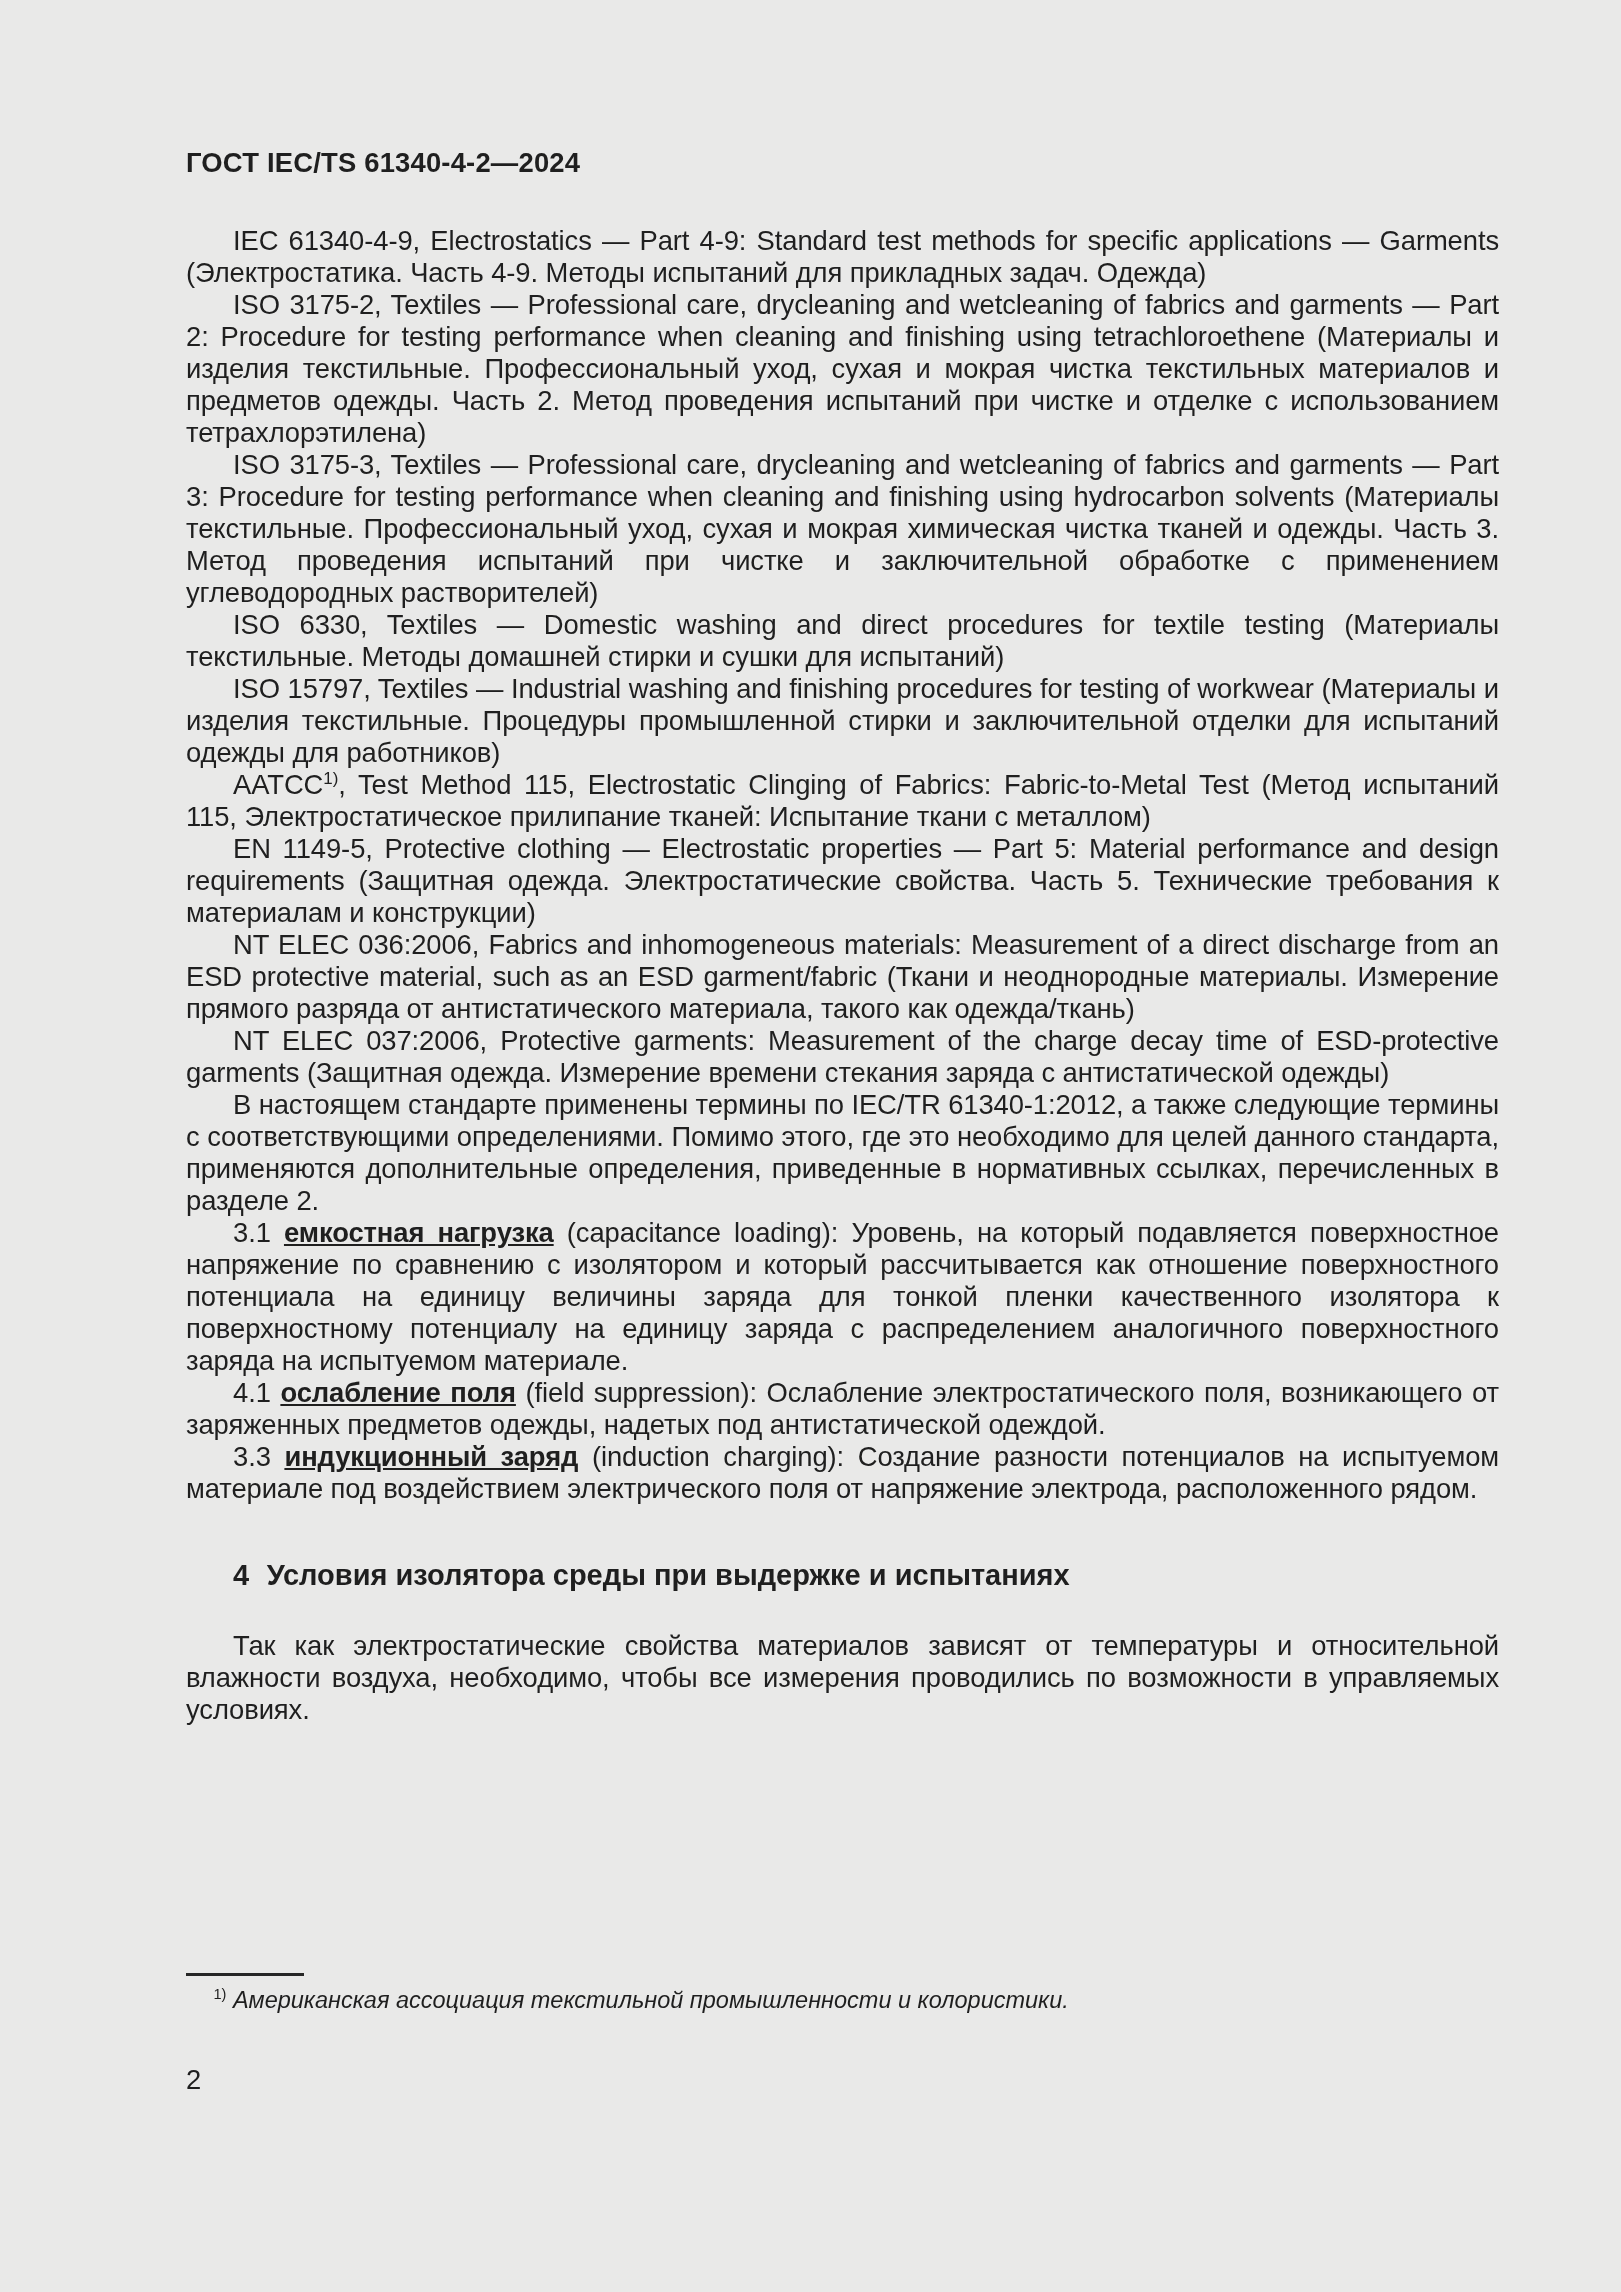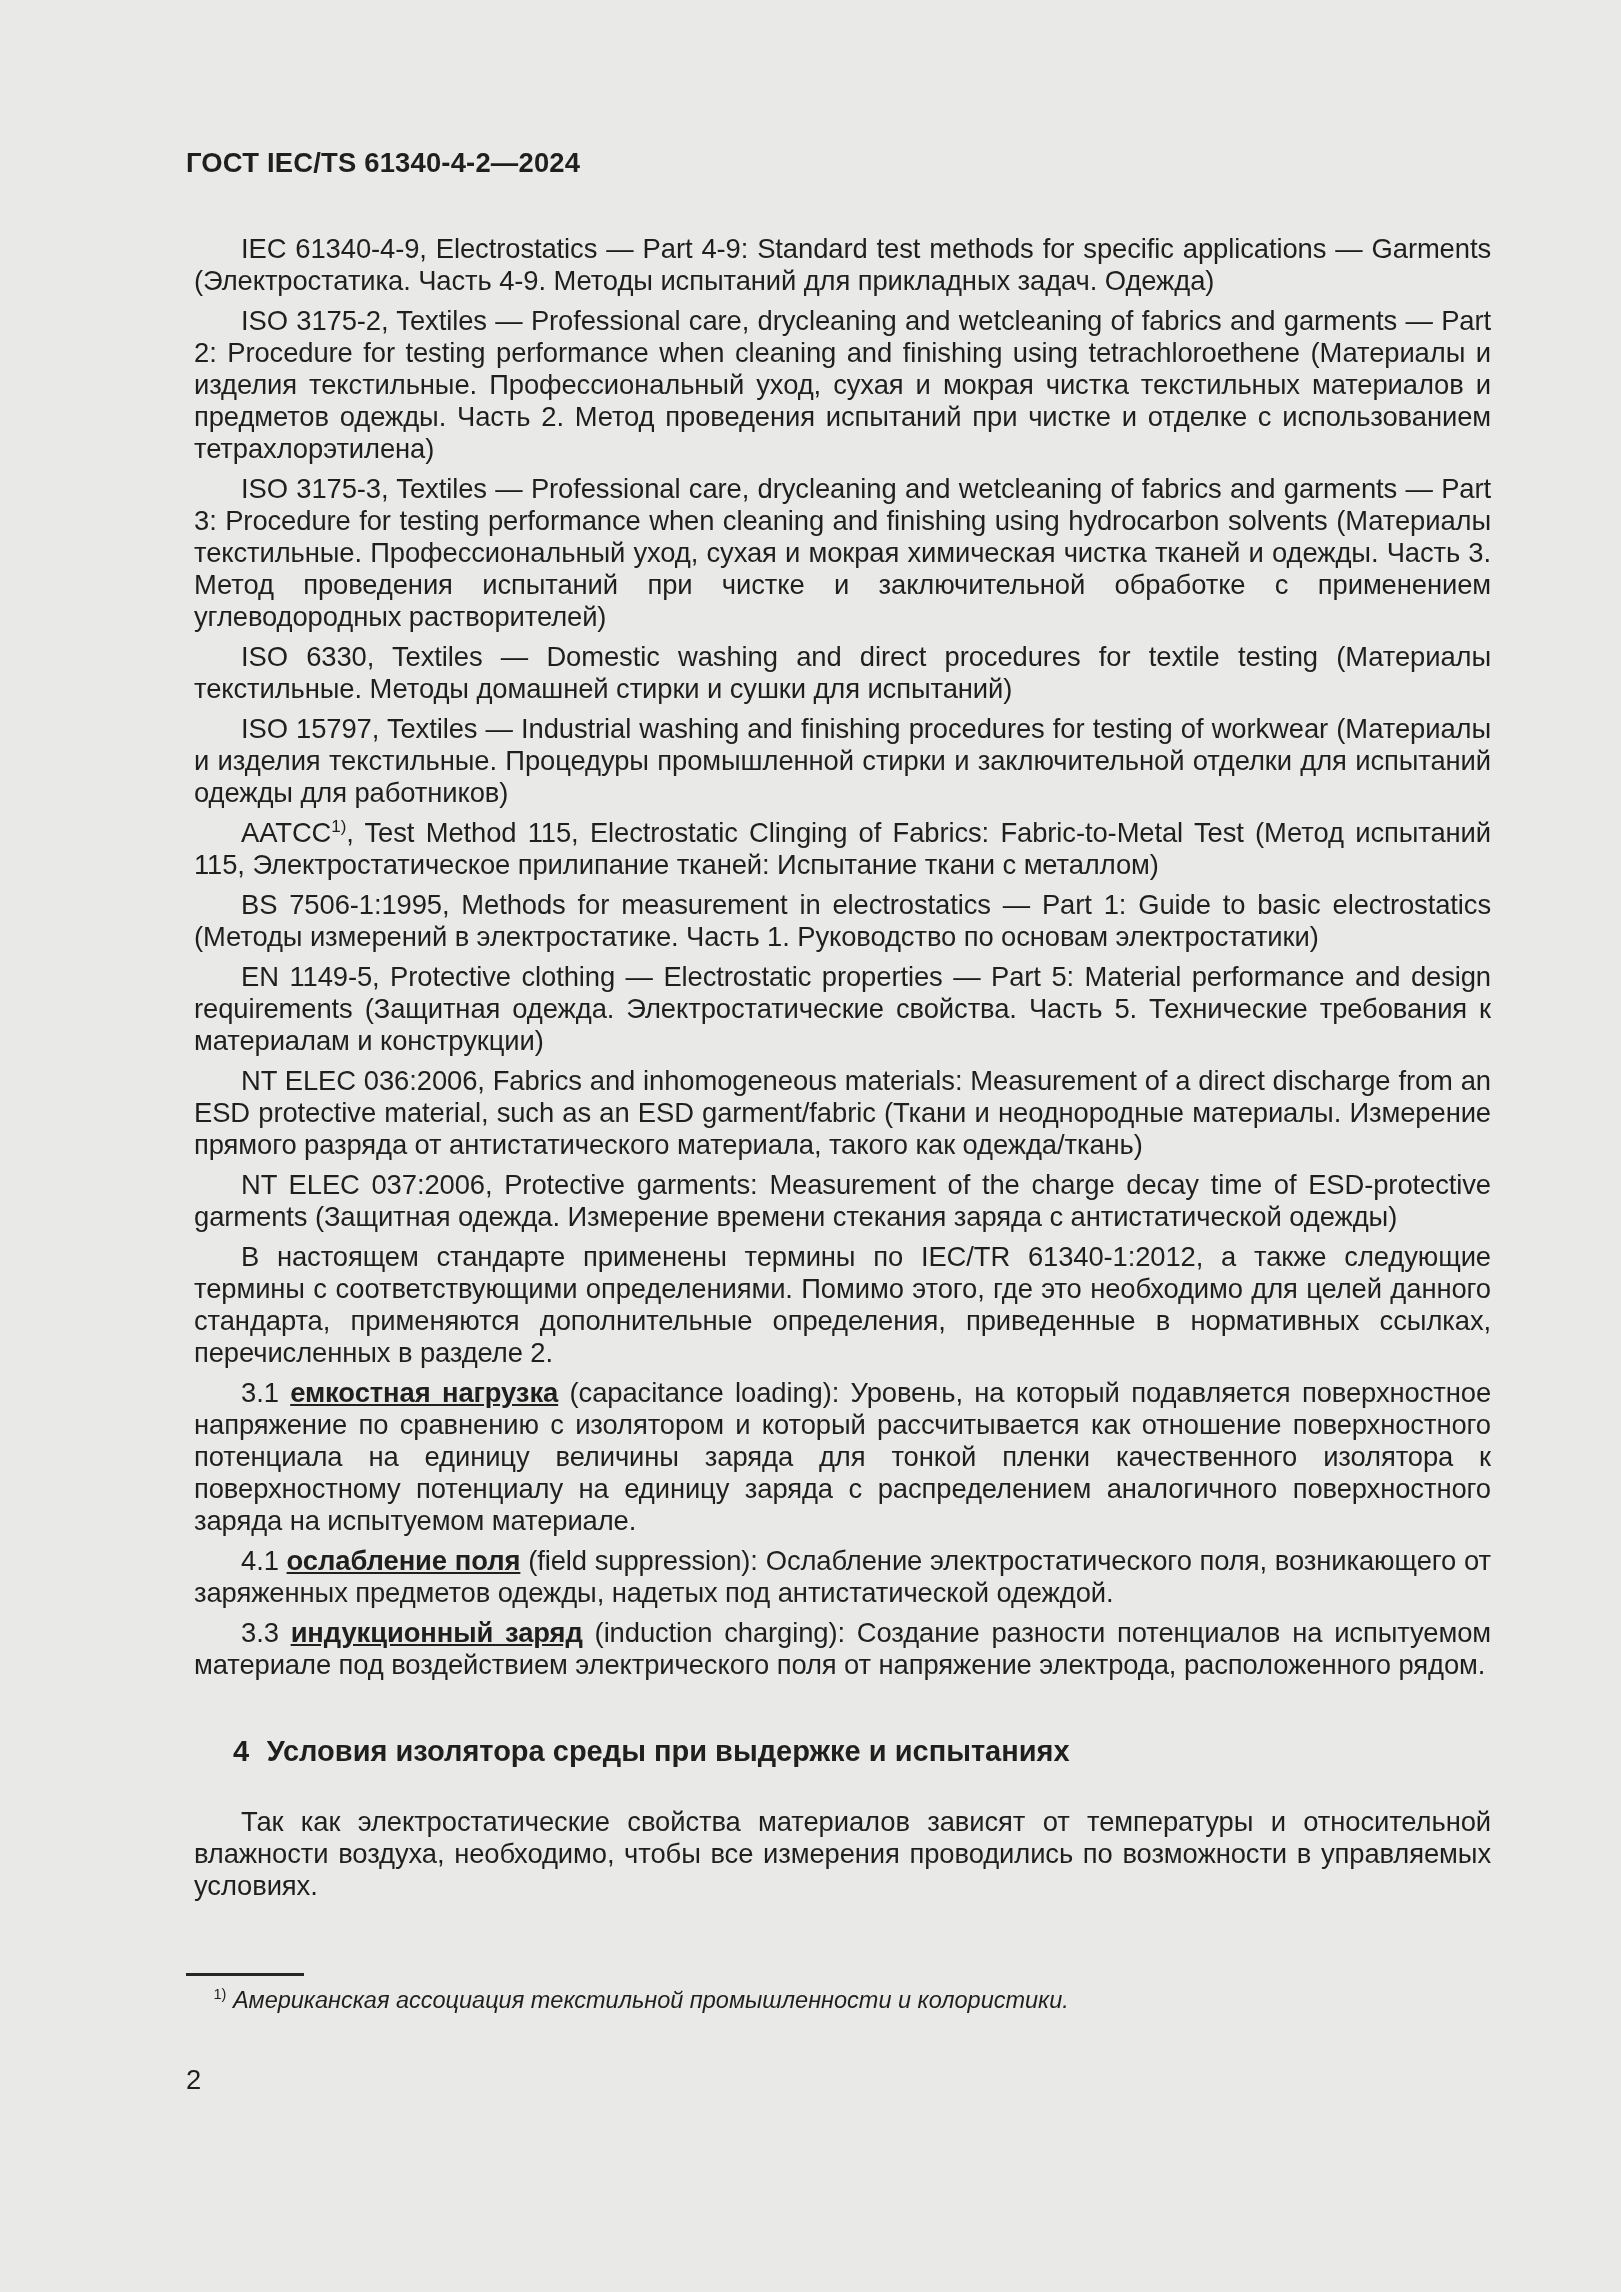--- a/index.html
+++ b/index.html
@@ -24,21 +24,21 @@
     position: absolute;
     left: 186px;
     top: 225px;
     width: 1313px;
     font-size: 27.4px;
     line-height: 32px;
     text-align: justify;
     letter-spacing: -0.1px;
   }
   .content p {
-    margin: 8px;
+    margin: 0;
     text-indent: 47px;
   }
   h2 {
     font-size: 29px;
     line-height: 35px;
     font-weight: bold;
     margin: 53px 0 37px 0;
     padding-left: 47px;
     text-align: left;
     letter-spacing: 0;
@@ -81,21 +81,20 @@
 <div class="content">
 
   <p>IEC 61340-4-9, Electrostatics — Part 4-9: Standard test methods for specific applications — Garments (Электростатика. Часть 4-9. Методы испытаний для прикладных задач. Одежда)</p>
   <p>ISO 3175-2, Textiles — Professional care, drycleaning and wetcleaning of fabrics and garments — Part 2: Procedure for testing performance when cleaning and finishing using tetrachloroethene (Материалы и изделия текстильные. Профессиональный уход, сухая и мокрая чистка текстильных материалов и предметов одежды. Часть 2. Метод проведения испытаний при чистке и отделке с использованием тетрахлорэтилена)</p>
   <p>ISO 3175-3, Textiles — Professional care, drycleaning and wetcleaning of fabrics and garments — Part 3: Procedure for testing performance when cleaning and finishing using hydrocarbon solvents (Материалы текстильные. Профессиональный уход, сухая и мокрая химическая чистка тканей и одежды. Часть 3. Метод проведения испытаний при чистке и заключительной обработке с применением углеводородных растворителей)</p>
   <p>ISO 6330, Textiles — Domestic washing and direct procedures for textile testing (Материалы текстильные. Методы домашней стирки и сушки для испытаний)</p>
   <p>ISO 15797, Textiles — Industrial washing and finishing procedures for testing of workwear (Материалы и изделия текстильные. Процедуры промышленной стирки и заключительной отделки для испытаний одежды для работников)</p>
 
   <p><span>AATCC</span><sup class="fnref">1)</sup><span>, Test Method 115, Electrostatic Clinging of Fabrics: Fabric-to-Metal Test (Метод испытаний 115, Электростатическое прилипание тканей: Испытание ткани с металлом)</span></p>
 
-  <p>BS 7506-1:1995, Methods for measurement in electrostatics — Part 1: Guide to basic electrostatics (Методы измерений в электростатике. Часть 1. Руководство по основам электростатики)</p>
   <p>EN 1149-5, Protective clothing — Electrostatic properties — Part 5: Material performance and design requirements (Защитная одежда. Электростатические свойства. Часть 5. Технические требования к материалам и конструкции)</p>
   <p>NT ELEC 036:2006, Fabrics and inhomogeneous materials: Measurement of a direct discharge from an ESD protective material, such as an ESD garment/fabric (Ткани и неоднородные материалы. Измерение прямого разряда от антистатического материала, такого как одежда/ткань)</p>
   <p>NT ELEC 037:2006, Protective garments: Measurement of the charge decay time of ESD-protective garments (Защитная одежда. Измерение времени стекания заряда с антистатической одежды)</p>
 
 
   <p>В настоящем стандарте применены термины по IEC/TR 61340-1:2012, а также следующие термины с соответствующими определениями. Помимо этого, где это необходимо для целей данного стандарта, применяются дополнительные определения, приведенные в нормативных ссылках, перечисленных в разделе 2.</p>
 
   <p><span>3.1</span> <span class="term-name">емкостная нагрузка</span> <span>(capacitance loading): Уровень, на который подавляется поверхностное напряжение по сравнению с изолятором и который рассчитывается как отношение поверхностного потенциала на единицу величины заряда для тонкой пленки качественного изолятора к поверхностному потенциалу на единицу заряда с распределением аналогичного поверхностного заряда на испытуемом материале.</span></p>
 
   <p><span>4.1</span> <span class="term-name">ослабление поля</span> <span>(field suppression): Ослабление электростатического поля, возникающего от заряженных предметов одежды, надетых под антистатической одеждой.</span></p>

